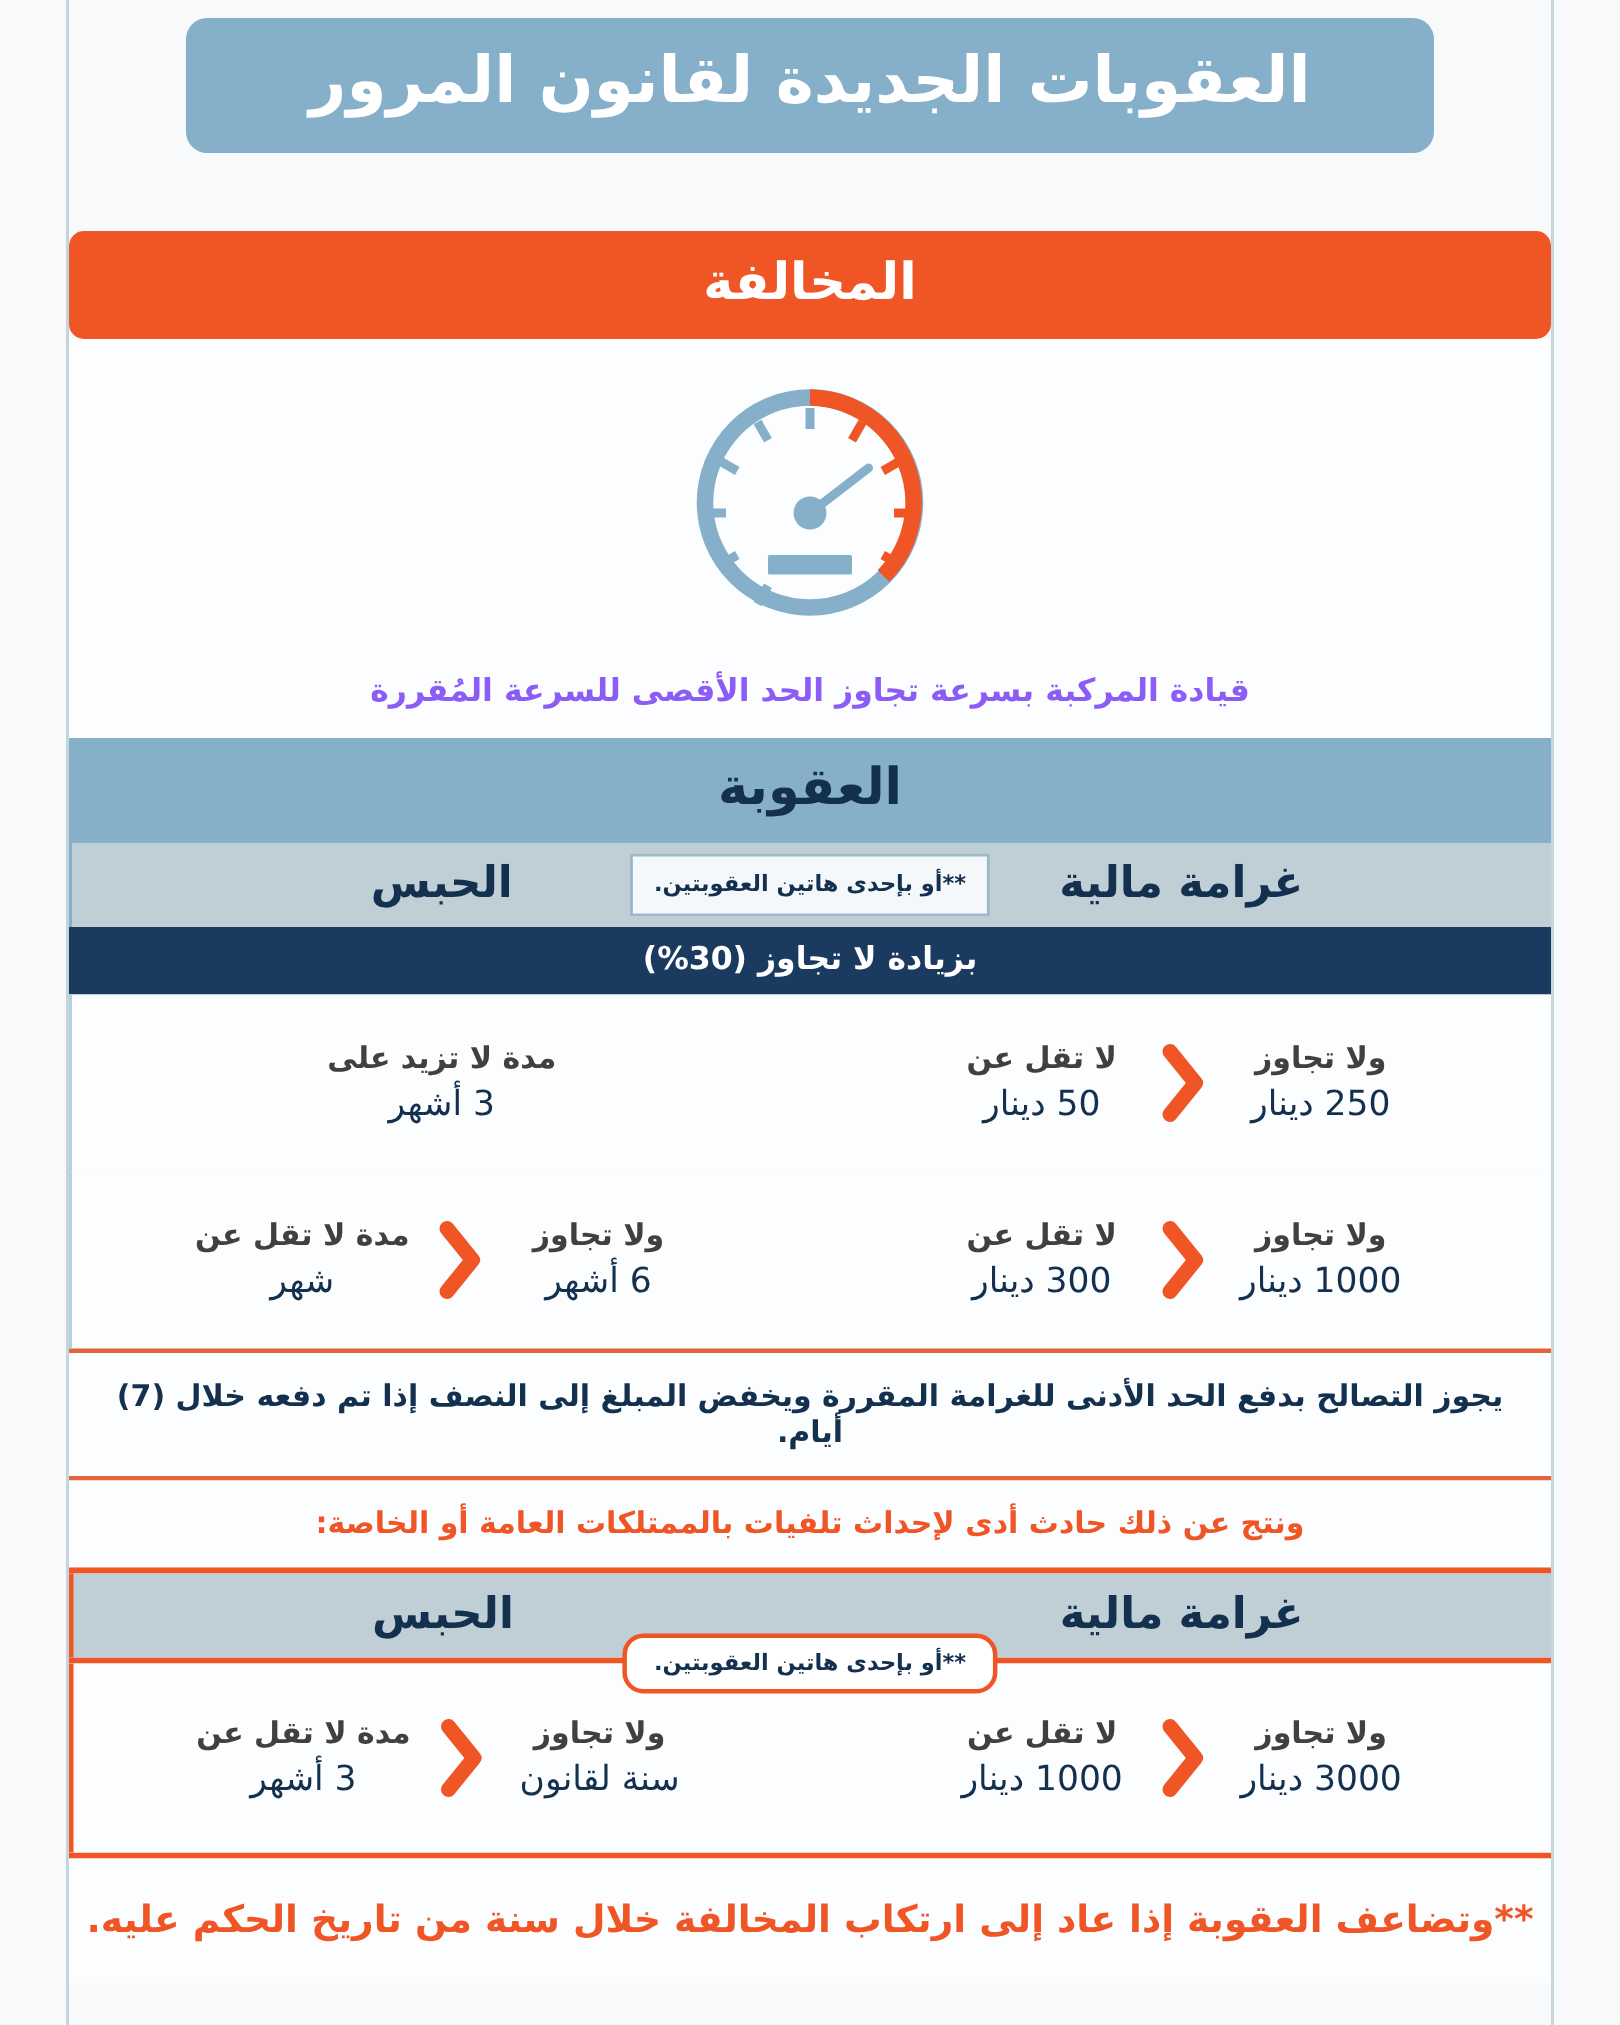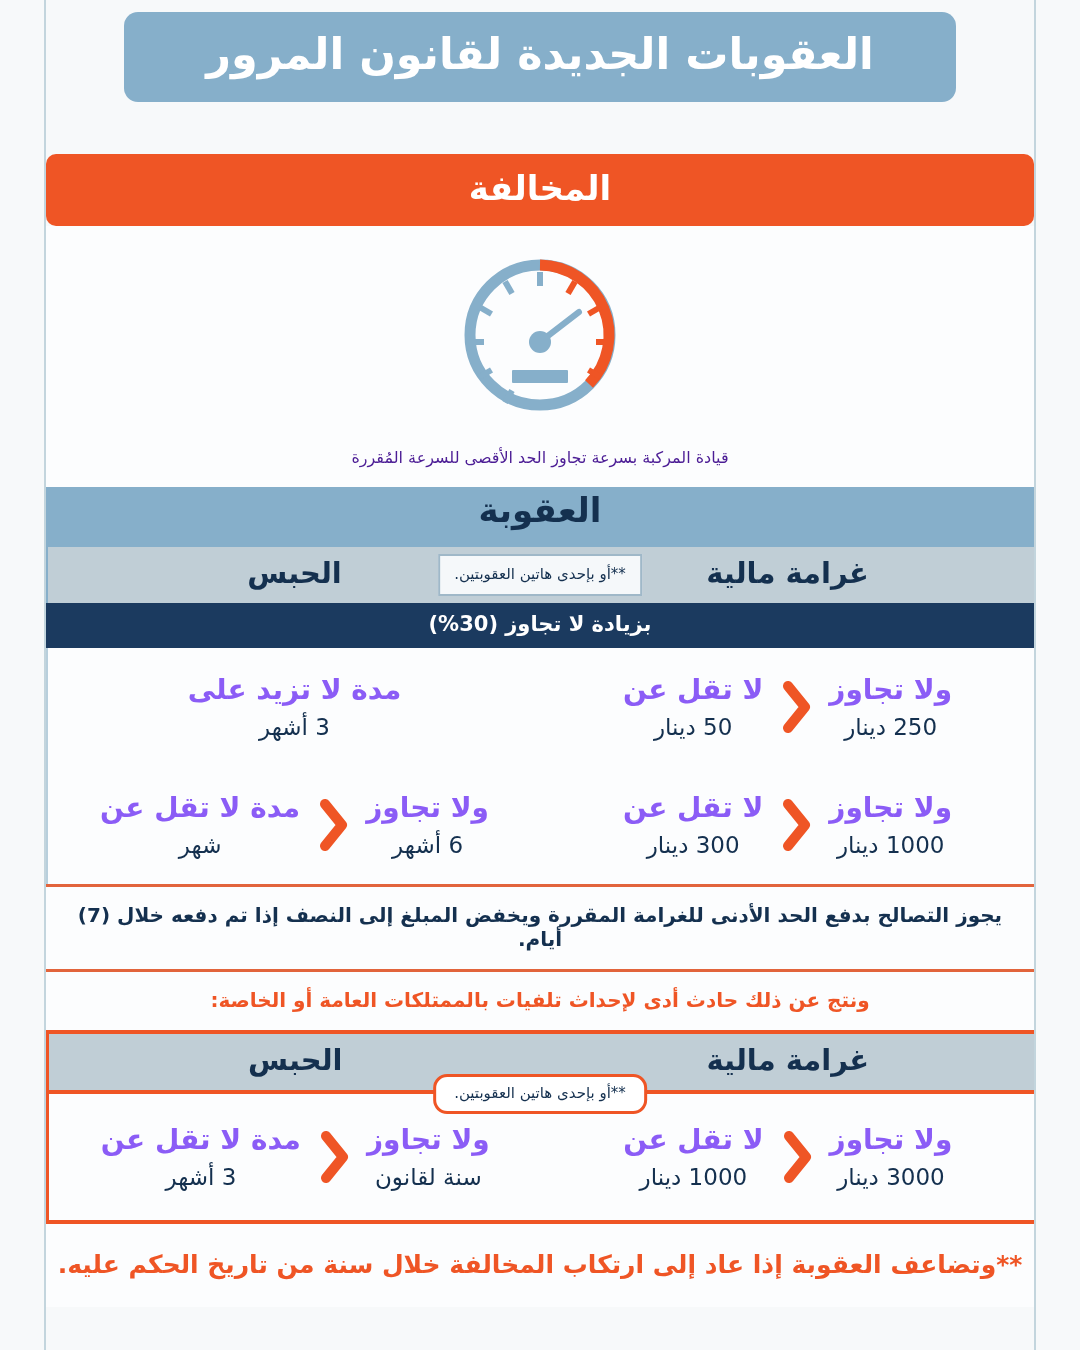--- a/index.html
+++ b/index.html
@@ -80,36 +80,36 @@
     font-weight: bold;
     padding: 14px 0 18px;
     margin-top: 52px;
     border-radius: 10px;
   }
   .band-steel {
     background: #86afca;
     color: #14304f;
     font-size: 34px;
     font-weight: bold;
-    padding: 3px 0 17px;
+    padding: 13px 0 17px;
   }
 
   .violation-box {
     background: #fcfdfe;
     padding: 24px 0 20px;
     text-align: center;
   }
   .gauge {
     margin: 0 auto;
     display: block;
   }
   .violation-text {
-    font-size: 16px;
-    font-weight: normal;
-    color: #4c1d95;
+    font-size: 21px;
+    font-weight: bold;
+    color: #8b5cf6;
     margin-top: 28px;
   }
 
   
   .subhead {
     display: flex;
     align-items: stretch;
     background: #c0ced6;
     position: relative;
     height: 56px;
@@ -127,21 +127,21 @@
   .subhead-divider-blue { border-left: 2px solid #86afca; }
 
   .note-pill {
     position: absolute;
     top: 50%;
     left: 50%;
     transform: translate(-50%, -50%);
     background: #f5f8fa;
     border: 2px solid #9fb8c8;
     font-size: 15px;
-    font-weight: normal;
+    font-weight: bold;
     color: #14304f;
     padding: 9px 14px 11px;
     white-space: nowrap;
     z-index: 3;
   }
   .note-pill-orange {
     background: #ffffff;
     border: 3px solid #ef5525;
     border-radius: 14px;
     padding: 7px 18px 9px;
@@ -174,23 +174,23 @@
   .divider-blue { border-left: 2px solid #b8cfdc; }
   .divider-orange { border-left: 3px solid #ef5525; }
 
   .value-block {
     text-align: center;
     line-height: 1.45;
     min-width: 120px;
   }
   .value-block .lbl {
     display: block;
-    font-size: 28px;
-    font-weight: bold;
-    color: #8b5cf6;
+    font-size: 20px;
+    font-weight: bold;
+    color: #404040;
   }
   .value-block .val {
     display: block;
     font-size: 23px;
     font-weight: normal;
     color: #14304f;
   }
 
   .chev {
     width: 34px;

